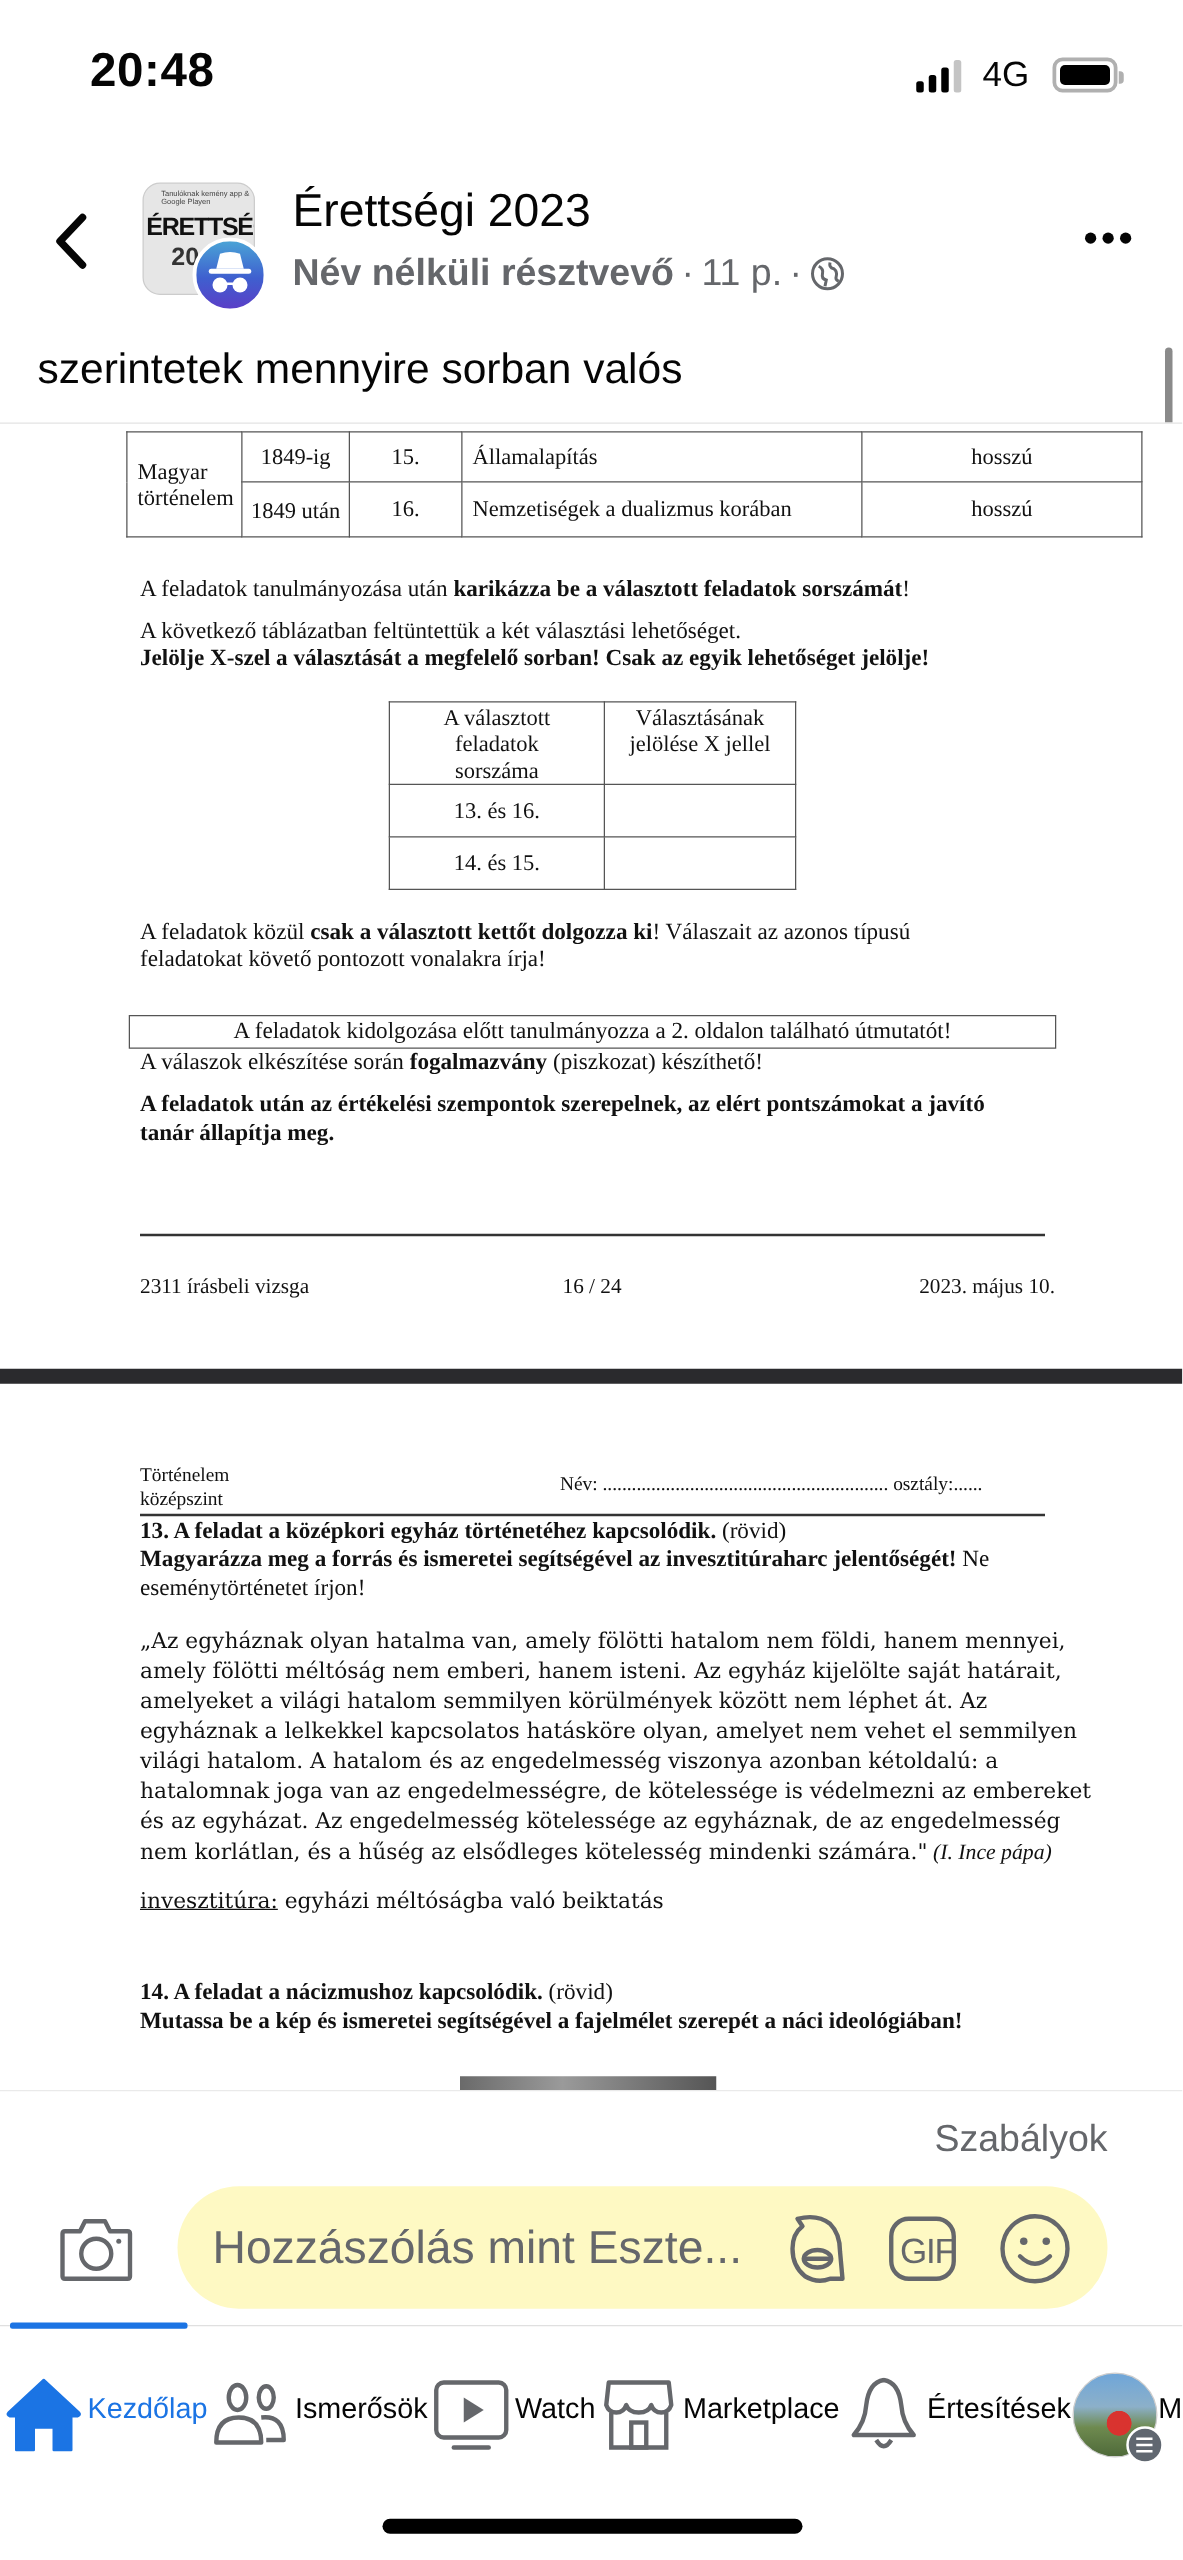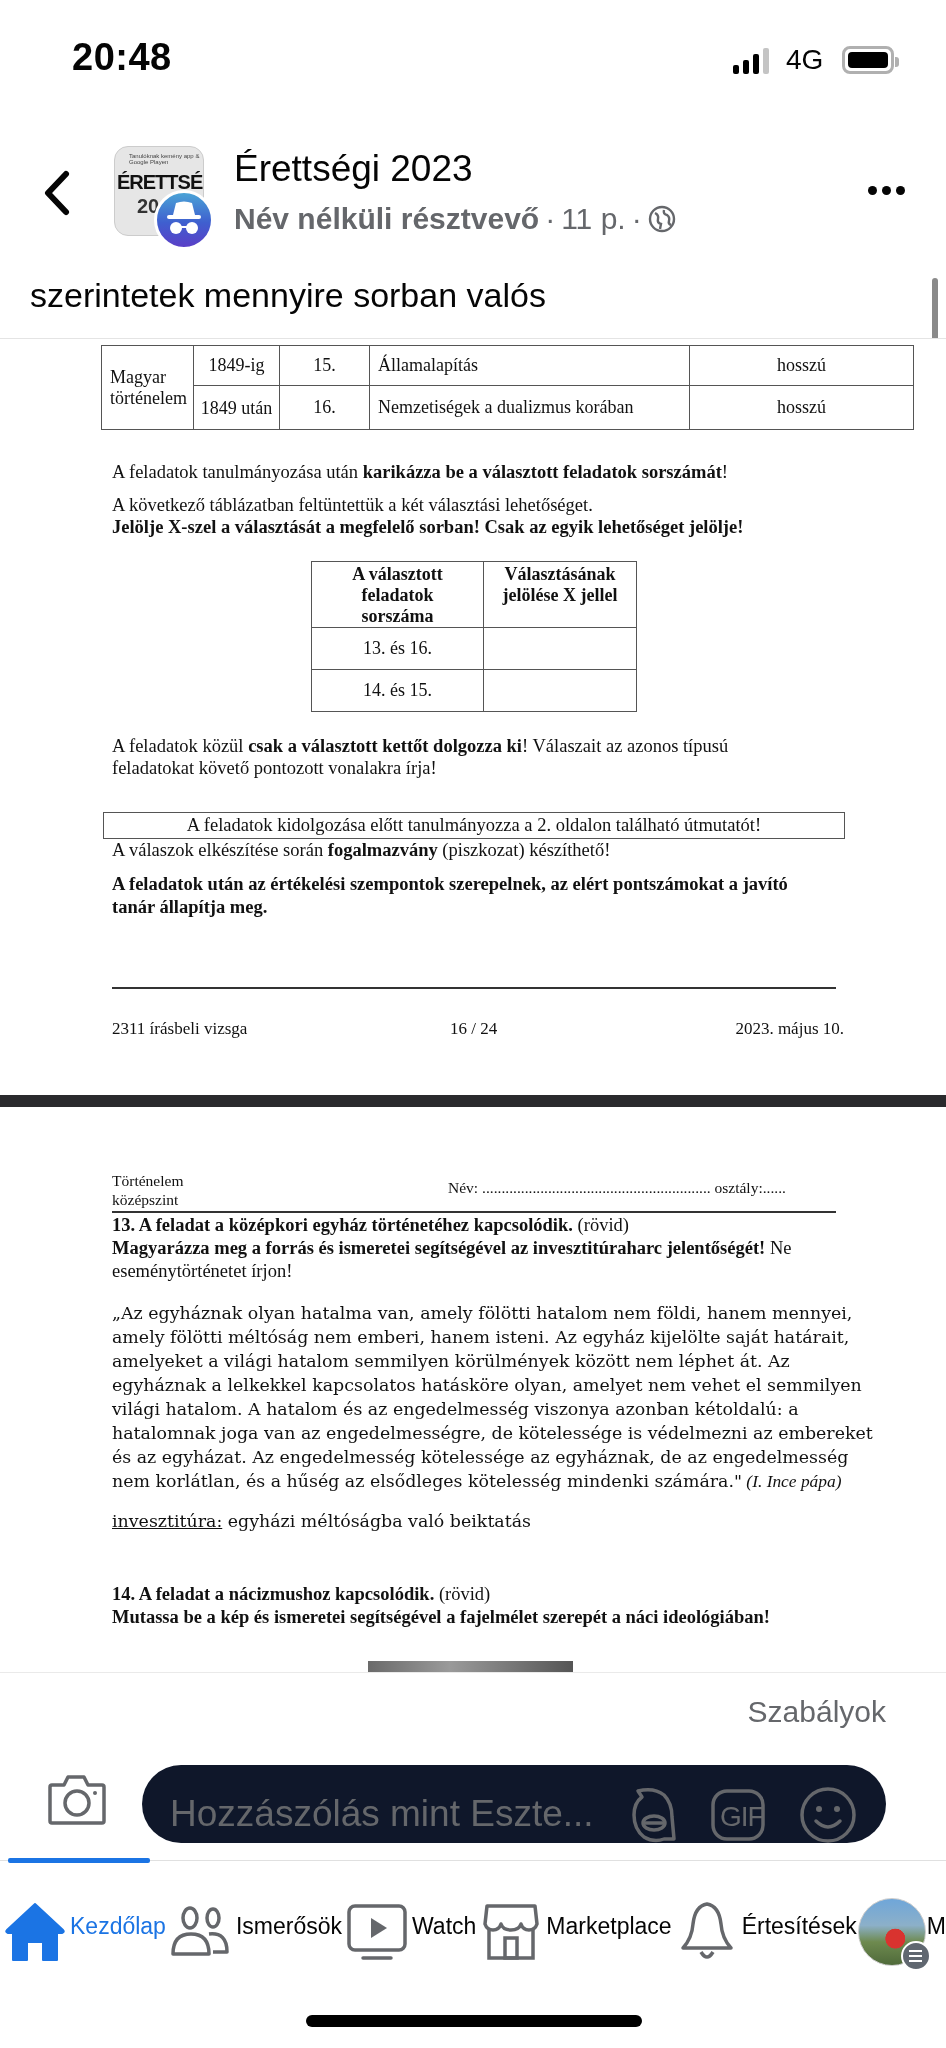--- a/index.html
+++ b/index.html
@@ -47,21 +47,21 @@
   .top-table { position: absolute; left: 101px; top: 6px; width: 813px; border-collapse: collapse; font-size: 18px; }
   .top-table td { border: 1.5px solid #555; text-align: center; vertical-align: middle; }
   .top-table td.left { text-align: left; padding-left: 8px; }
   .top-table .r1 td { height: 40px; }
   .top-table .r2 td { height: 44px; }
 
   .p { position: absolute; left: 112px; font-size: 18.5px; line-height: 23px; white-space: nowrap; }
 
   .choice-table { position: absolute; left: 311px; top: 222px; width: 326px; border-collapse: collapse; font-size: 18px; }
   .choice-table td, .choice-table th { border: 1.5px solid #555; text-align: center; vertical-align: top; }
-  .choice-table th { height: 66px; line-height: 21px; font-weight: bold; padding-top: 2px; }
+  .choice-table th { height: 66px; line-height: 21px; font-weight: normal; padding-top: 2px; }
   .choice-table td { height: 42px; vertical-align: middle; }
 
   .boxed { position: absolute; left: 103px; top: 473px; width: 742px; height: 27px; border: 1.5px solid #555; text-align: center; font-size: 18.5px; line-height: 24px; }
 
   .hr { position: absolute; left: 112px; width: 724px; height: 2px; background: #333; }
   .footer-left { position: absolute; left: 112px; top: 680px; font-size: 17px; }
   .footer-mid { position: absolute; left: 450px; top: 680px; font-size: 17px; }
   .footer-right { position: absolute; right: 102px; top: 680px; font-size: 17px; }
 
   .page-gap { position: absolute; left: 0; top: 756px; width: 946px; height: 12px; background: #2a2a2d; }
@@ -71,21 +71,21 @@
   .p.quote { font-family: "DejaVu Serif", "Liberation Serif", serif; font-size: 17.4px; line-height: 24px; }
   .quote-src { font-family: "Liberation Serif", serif; font-style: italic; }
   .u { text-decoration: underline; }
 
   .doc-photo { position: absolute; left: 368px; top: 1322px; width: 205px; height: 14px; background: linear-gradient(90deg, #6a6a6a 0%, #9a9a9a 40%, #555 100%); }
 
   
   .comment-area { position: absolute; left: 0; top: 1672px; width: 946px; height: 186px; background: #fff; border-top: 1px solid #eaeaea; }
   .rules-link { position: absolute; right: 60px; top: 22px; font-size: 30px; color: #65676b; cursor: pointer; }
   .camera-btn { position: absolute; left: 46px; top: 98px; width: 62px; height: 56px; cursor: pointer; }
-  .comment-input { position: absolute; left: 142px; top: 92px; width: 744px; height: 78px; border-radius: 49px; background: #0f172a; }
+  .comment-input { position: absolute; left: 142px; top: 76px; width: 744px; height: 98px; border-radius: 49px; background: #fef9c3; }
   .comment-input input { position: absolute; left: 28px; top: 22px; width: 450px; height: 54px; border: none; background: transparent; font-family: "Liberation Sans", sans-serif; font-size: 37px; color: #65676b; outline: none; }
   .comment-input input::placeholder { color: #65676b; }
   .ci-icon { position: absolute; top: 20px; width: 60px; height: 60px; cursor: pointer; }
   .tab-indicator { position: absolute; left: 8px; top: 1858px; width: 142px; height: 5px; background: #1b74e4; border-radius: 2px; }
   .tab-divider { position: absolute; left: 0; top: 1860px; width: 946px; height: 1px; background: #e0e0e0; }
 
   
   .bottom-nav { position: absolute; left: 0; top: 1862px; width: 946px; height: 120px; display: flex; }
   .nav-item { flex: 1; display: flex; align-items: center; cursor: pointer; }
   .nav-item .nav-icon { width: 70px; height: 72px; margin-top: 20px; display: flex; align-items: center; justify-content: center; }

